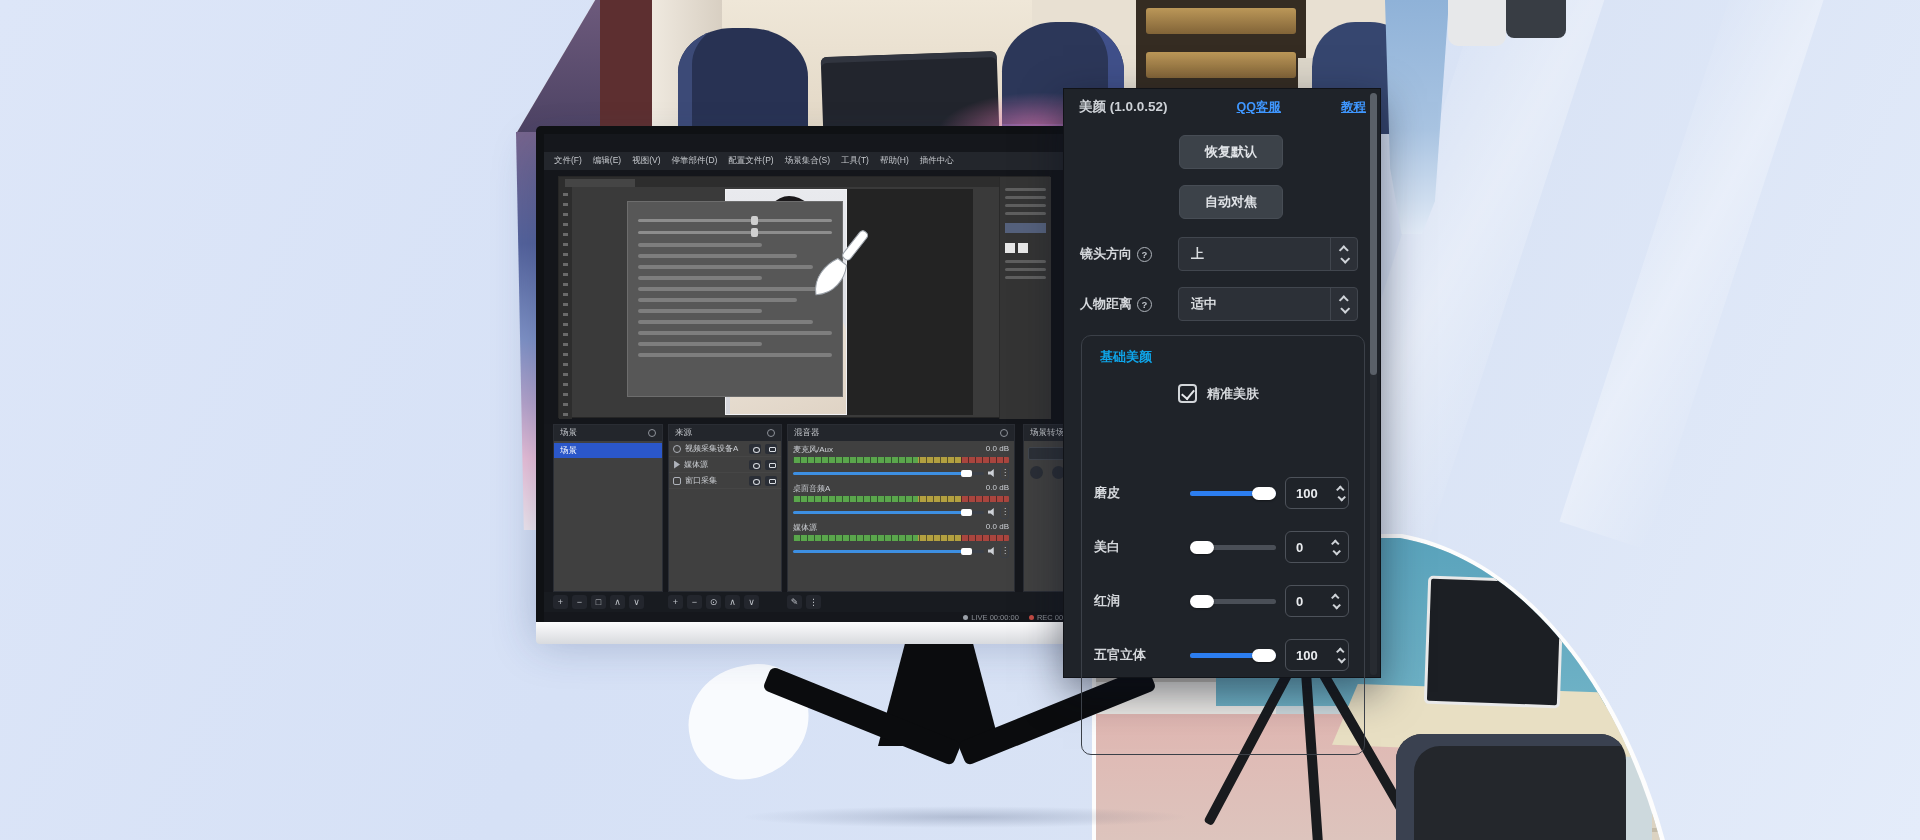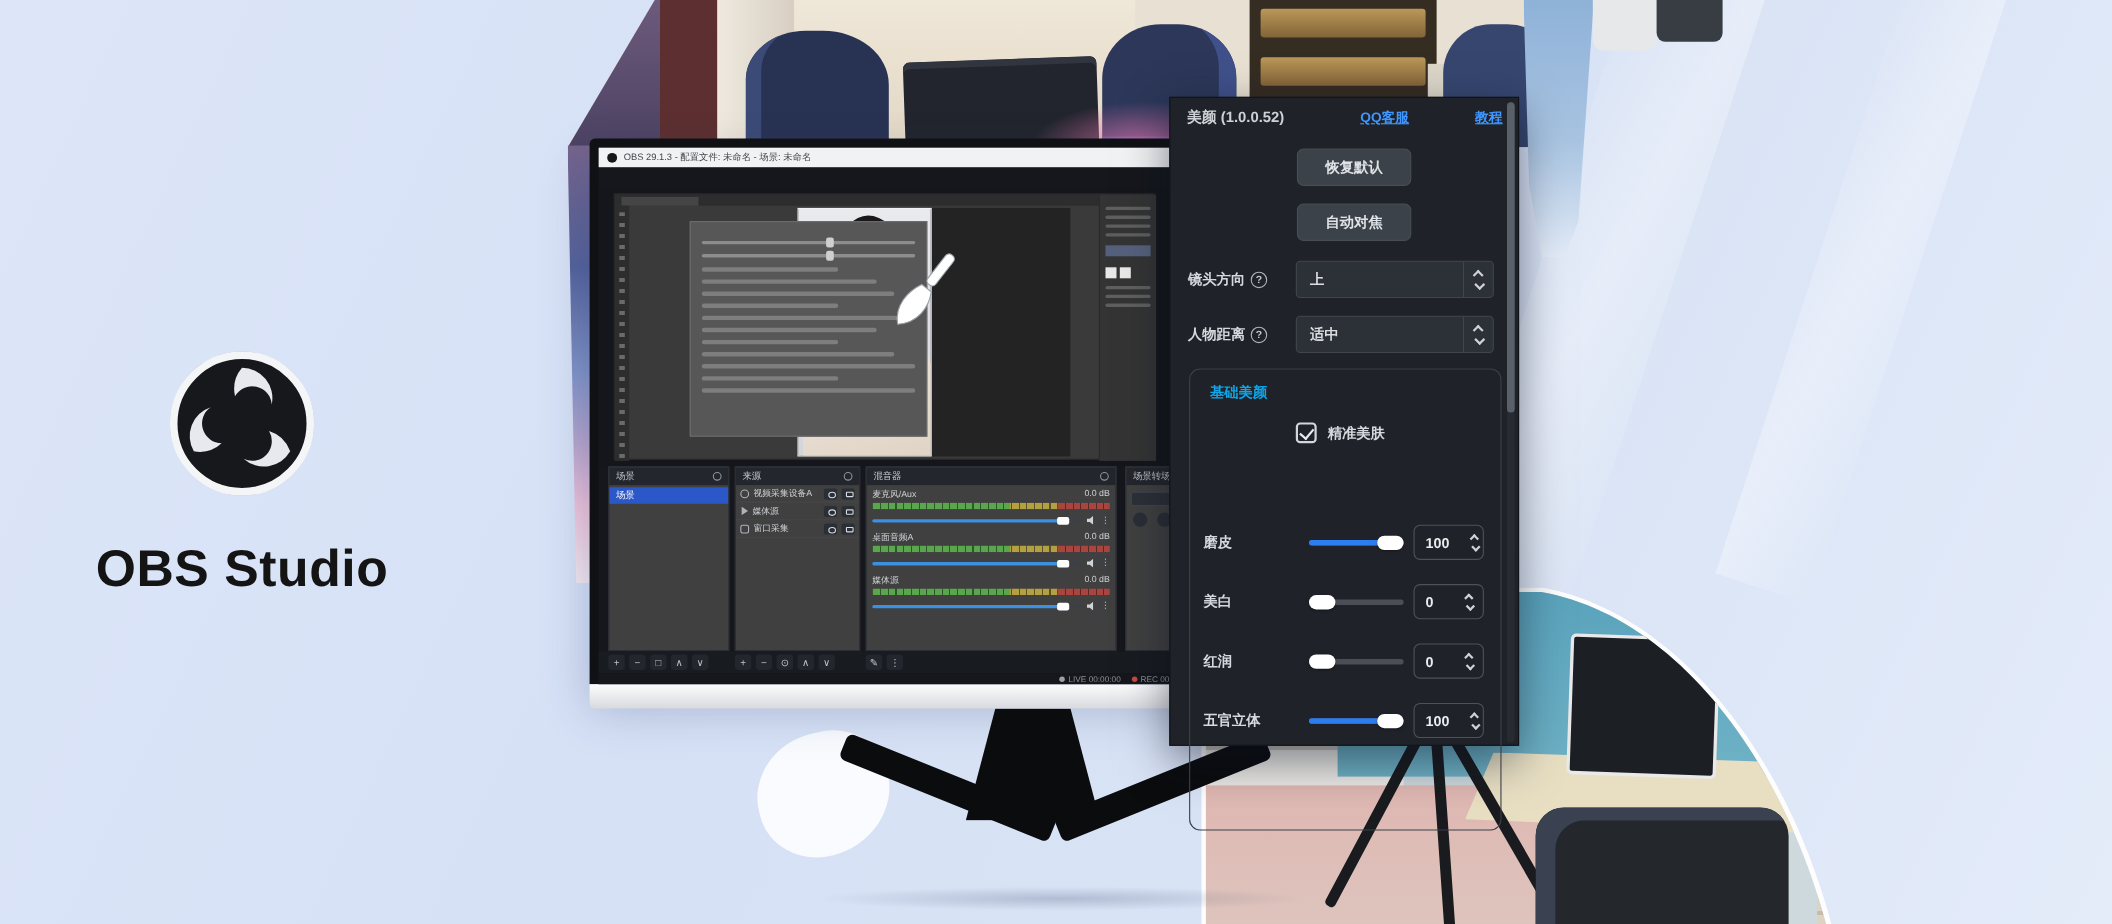--- a/index.html
+++ b/index.html
@@ -221,44 +221,39 @@
     <div class="abs bb-speaker"></div>
     <div class="abs bb-ring"></div>
     <div class="bb-trileg" style="left:196px;top:118px;transform:rotate(28deg);"></div>
     <div class="bb-trileg" style="left:204px;top:120px;transform:rotate(-4deg);"></div>
     <div class="bb-trileg" style="left:212px;top:118px;transform:rotate(-30deg);"></div>
     <div class="abs bb-chair"></div>
     <div class="abs bb-cab"></div>
   </div>
   <div id="soft-blob" class="abs"></div>
 
-  <div id="brand" class="abs">
-    <svg width="138" height="138" viewBox="0 0 120 120">
-      <circle cx="60" cy="60" r="57" fill="rgba(30,33,40,.25)"></circle>
-      <circle cx="60" cy="60" r="54" fill="#17181c" stroke="#f4f5f7" stroke-width="6"></circle>
-      <g fill="#e7e9ee">
-        <path id="blade" d="M60 16 A 24 24 0 0 1 83.5 45 A 15.5 15.5 0 0 0 54.5 38.5 A 26 26 0 0 1 60 16 Z"></path>
-        <use href="#blade" transform="rotate(120 60 60)"></use>
-        <use href="#blade" transform="rotate(240 60 60)"></use>
-      </g>
-    </svg>
-    <div id="brand-name">OBS Studio</div>
-  </div>
 
   <div id="monitor" class="abs"></div>
   <div id="bezel" class="abs"></div>
   <div id="stand-shadow" class="abs"></div>
   <div id="stand-neck" class="abs"></div>
   <div id="leg-l" class="stand-leg"></div>
   <div id="leg-r" class="stand-leg"></div>
 
   <div id="screen" class="abs">
-    <div id="titlebar" class="abs">
-      <span class="obs-dot"></span>
-      <span>OBS 29.1.3 - 配置文件: 未命名 - 场景: 未命名</span>
+    <div id="menubar" class="abs">
+      <span>文件(F)</span>
+      <span>编辑(E)</span>
+      <span>视图(V)</span>
+      <span>停靠部件(D)</span>
+      <span>配置文件(P)</span>
+      <span>场景集合(S)</span>
+      <span>工具(T)</span>
+      <span>帮助(H)</span>
+      <span>插件中心</span>
     </div>
 
     <div id="preview" class="abs">
 
       <div id="ps" class="abs">
         <div class="abs ps-top"></div>
         <div class="abs ps-tab"></div>
         <div class="abs ps-tools"></div>
         <div class="abs ps-dialog">
           <div class="ps-slider"></div>

